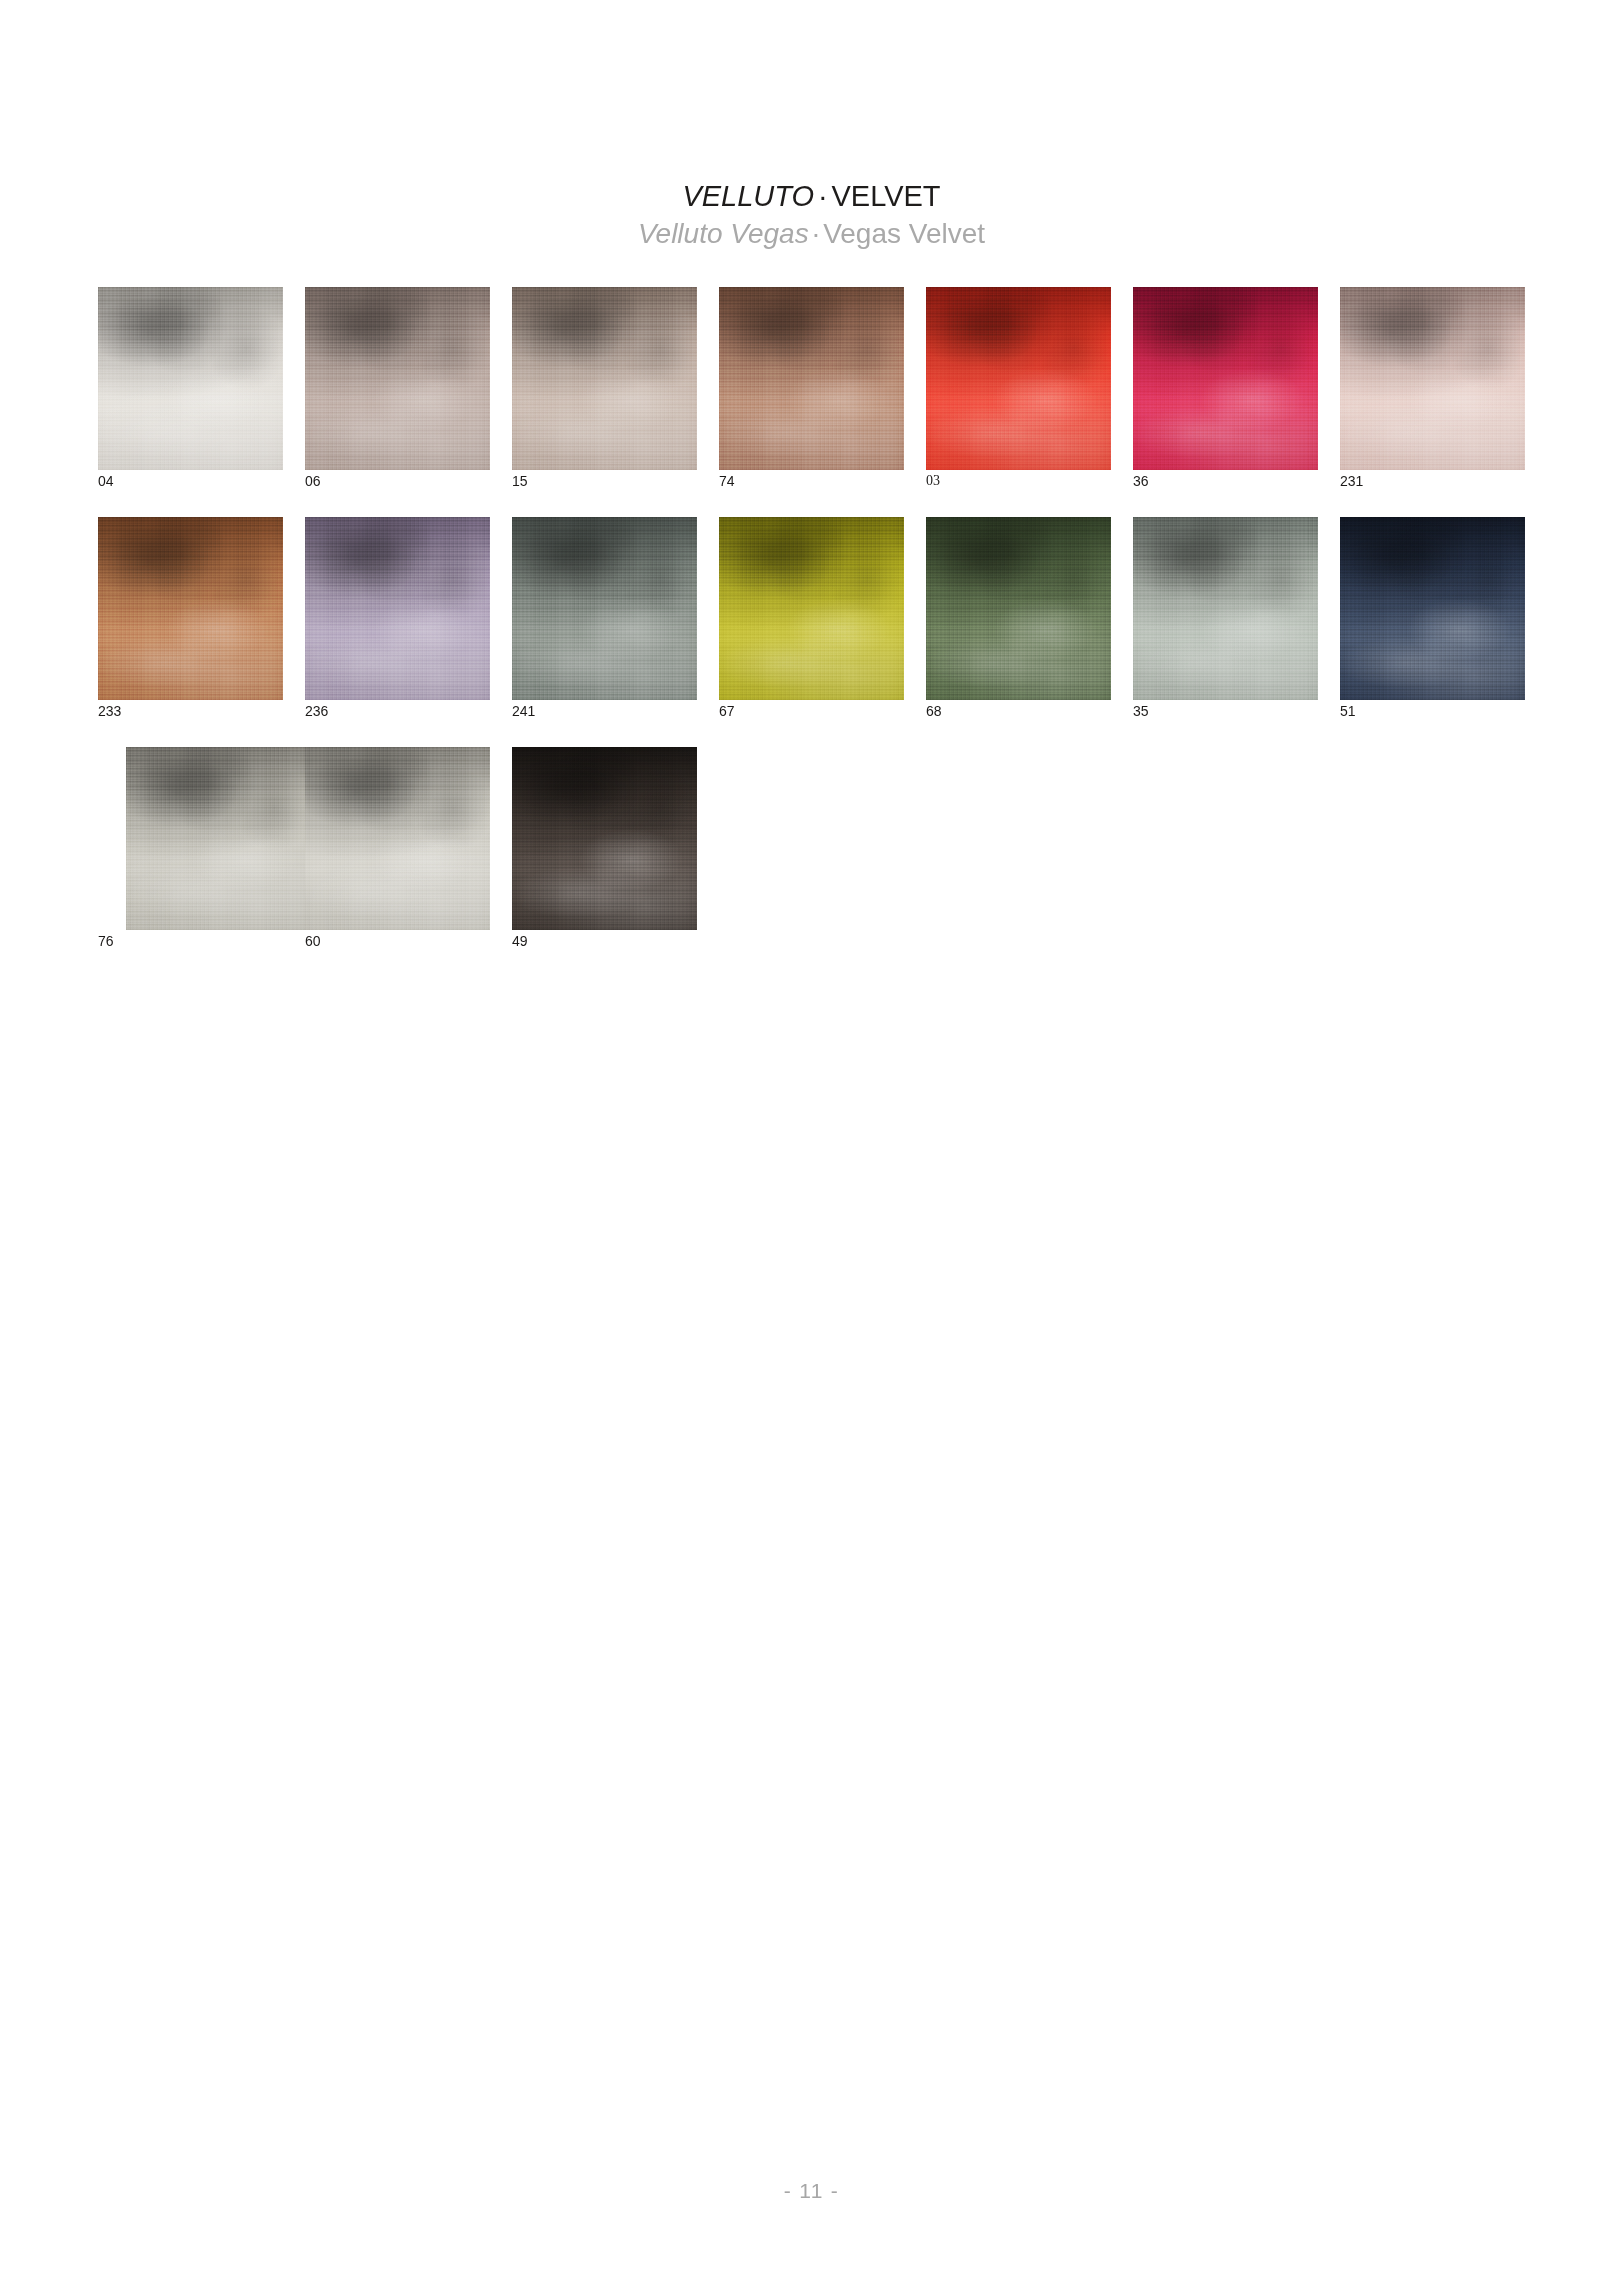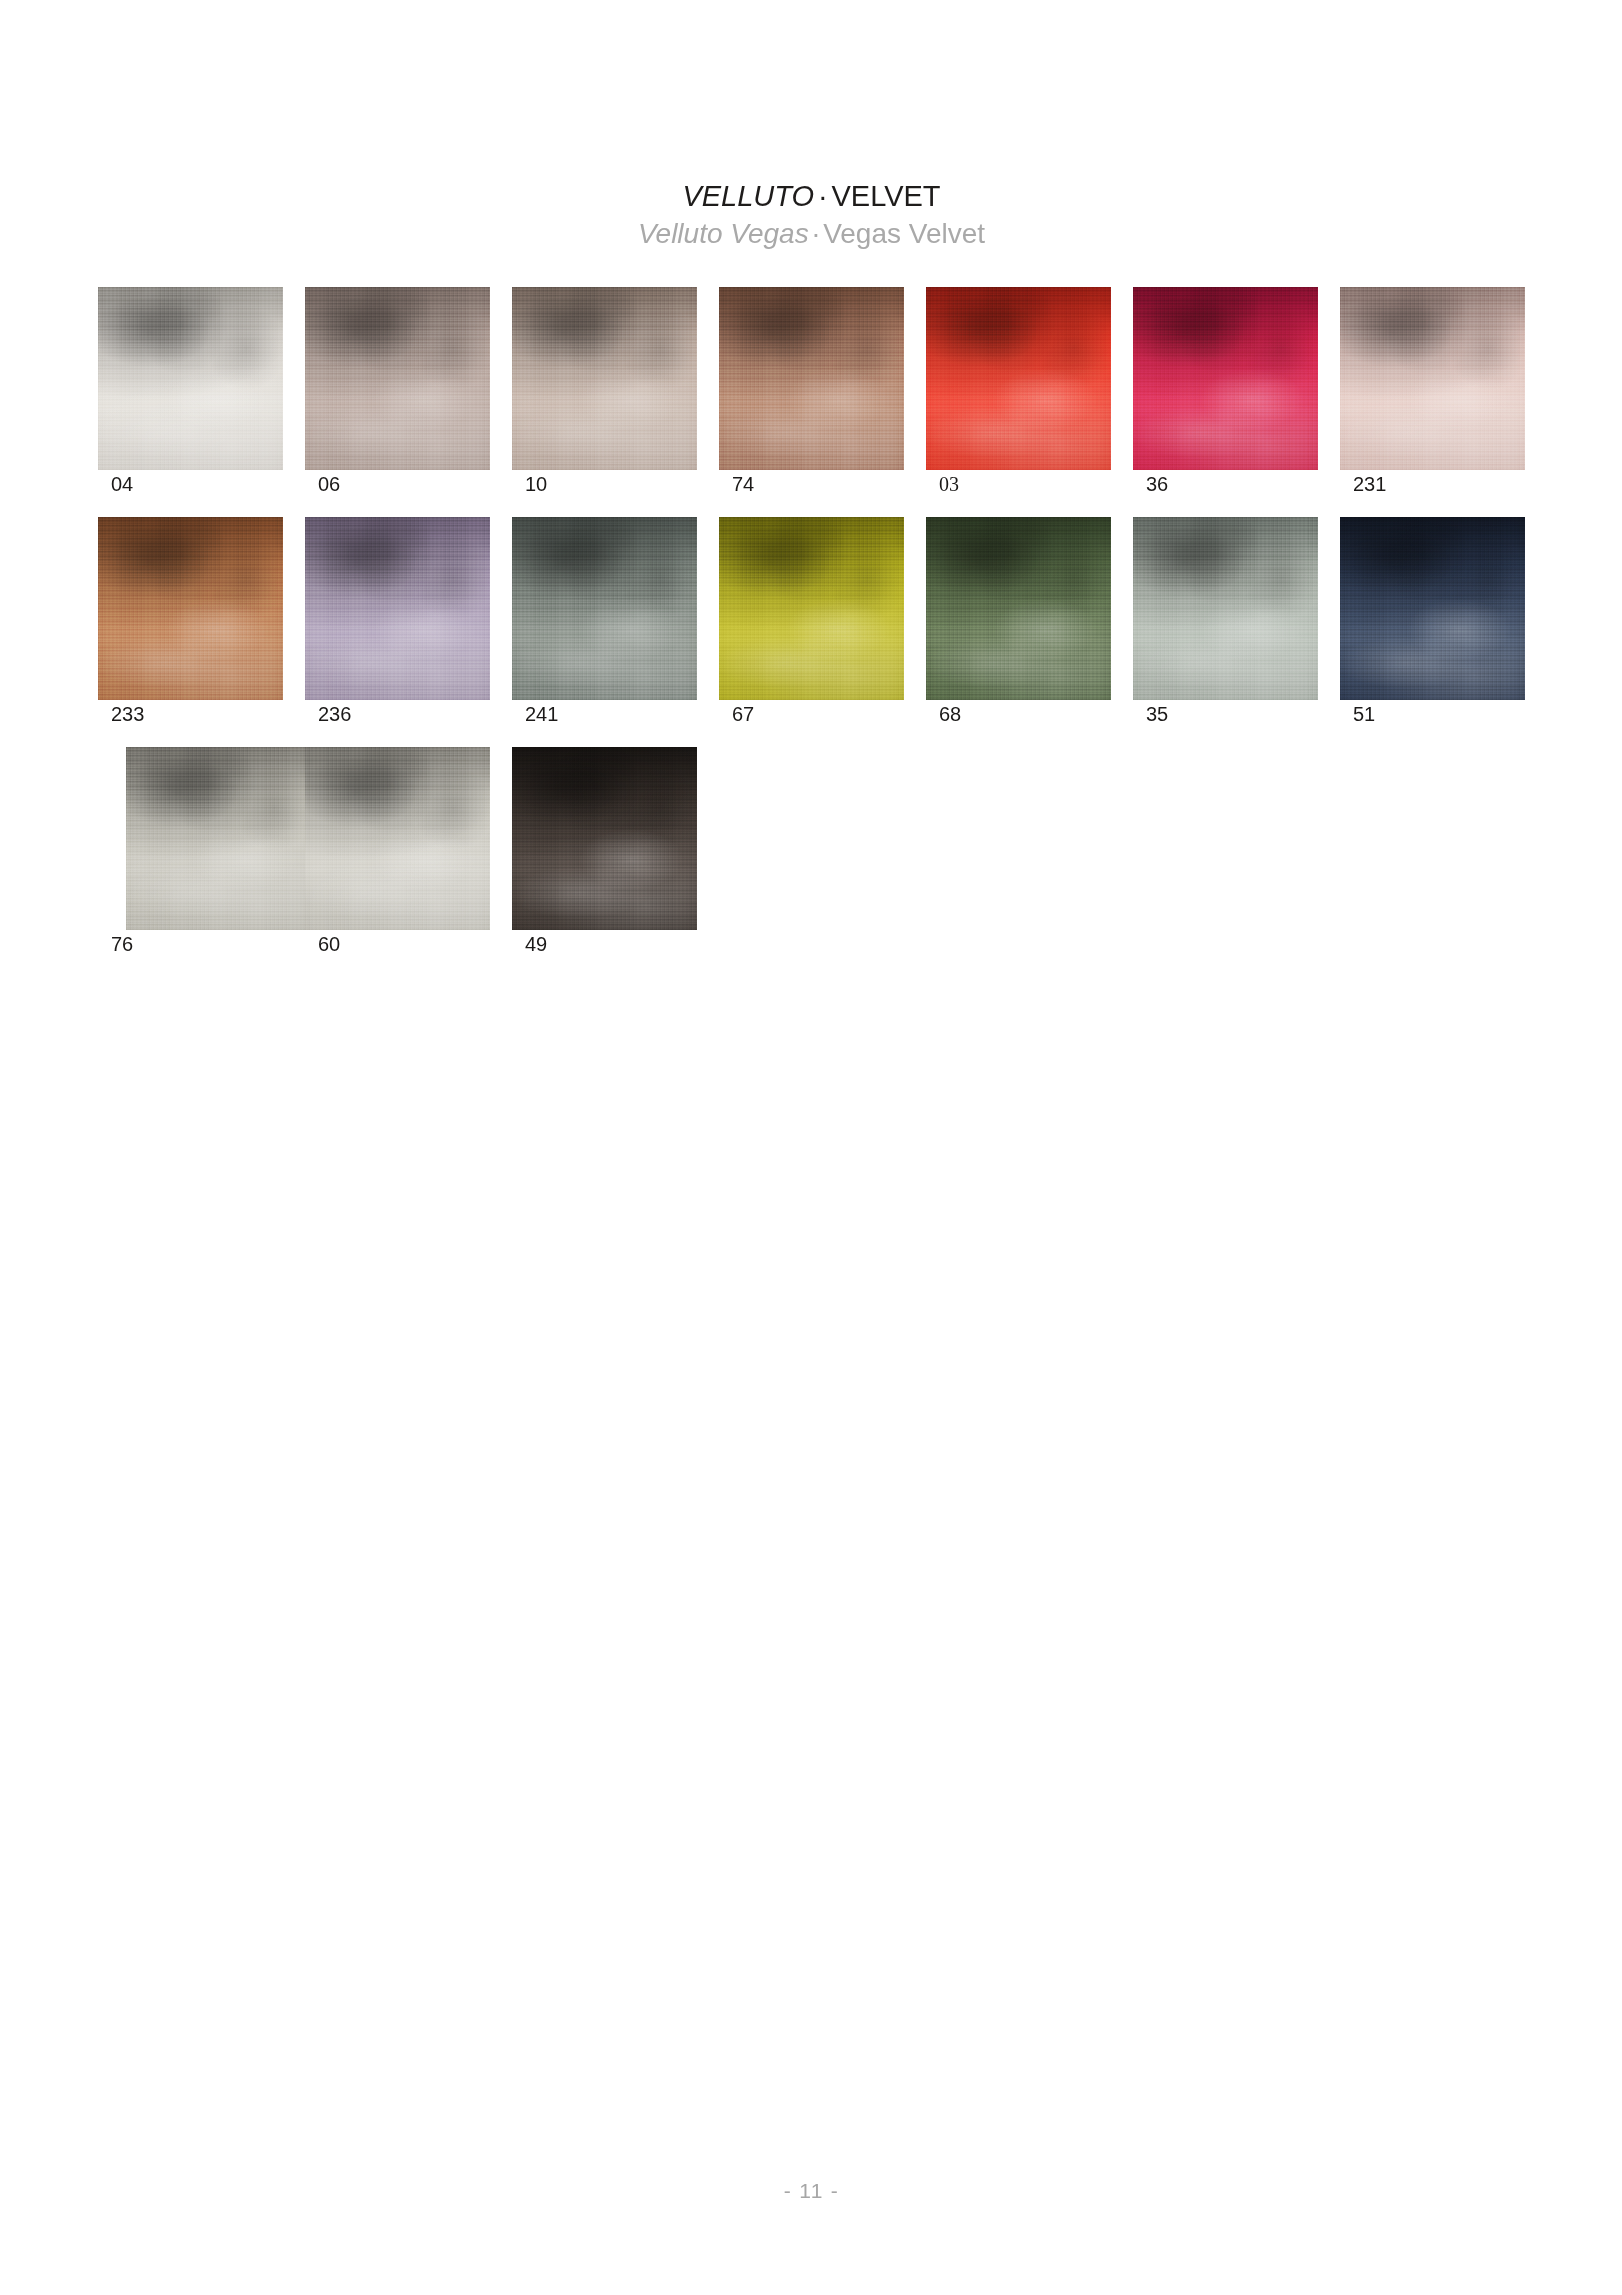--- a/index.html
+++ b/index.html
@@ -164,22 +164,22 @@
       radial-gradient(closest-side, rgba(0,0,0,.17), rgba(0,0,0,0) 100%),
       radial-gradient(closest-side, rgba(255,255,255,.16), rgba(255,255,255,0) 100%),
       radial-gradient(closest-side, rgba(0,0,0,.14), rgba(0,0,0,0) 100%);
     background-size: 52% 30%, 44% 26%, 38% 44%, 60% 22%, 34% 36%;
     background-position: 14% 22%, 70% 62%, 44% 8%, 22% 80%, 86% 30%;
     background-repeat: no-repeat;
   }
   .label {
     position: absolute;
     top: 187px;
-    left: 13px;
-    font-size: 20px;
+    left: 0;
+    font-size: 14px;
     color: #1c1a19;
     line-height: 1;
     white-space: nowrap;
   }
 
   
   .footer {
     position: absolute;
     left: 0;
     top: 2180px;
@@ -223,21 +223,21 @@
             <div class="tex"></div>
           </div>
           <div class="label">06</div>
         </div>
         <div class="cell" style="left: 414px;">
           <div class="swatch" style="background: linear-gradient(181deg, rgb(160, 139, 126) 0%, rgb(196, 178, 167) 30%, rgb(201, 184, 173) 66%, rgb(196, 178, 167) 100%);">
             <div class="mottle"></div>
             <div class="sheen"></div>
             <div class="tex"></div>
           </div>
-          <div class="label">10</div>
+          <div class="label">15</div>
         </div>
         <div class="cell" style="left: 621px;">
           <div class="swatch" style="background: linear-gradient(181deg, rgb(139, 93, 71) 0%, rgb(176, 127, 104) 30%, rgb(185, 138, 112) 66%, rgb(176, 127, 104) 100%);">
             <div class="mottle"></div>
             <div class="sheen"></div>
             <div class="tex"></div>
           </div>
           <div class="label">74</div>
         </div>
         <div class="cell" style="left: 828px; font-family: Liberation Serif, serif;">

